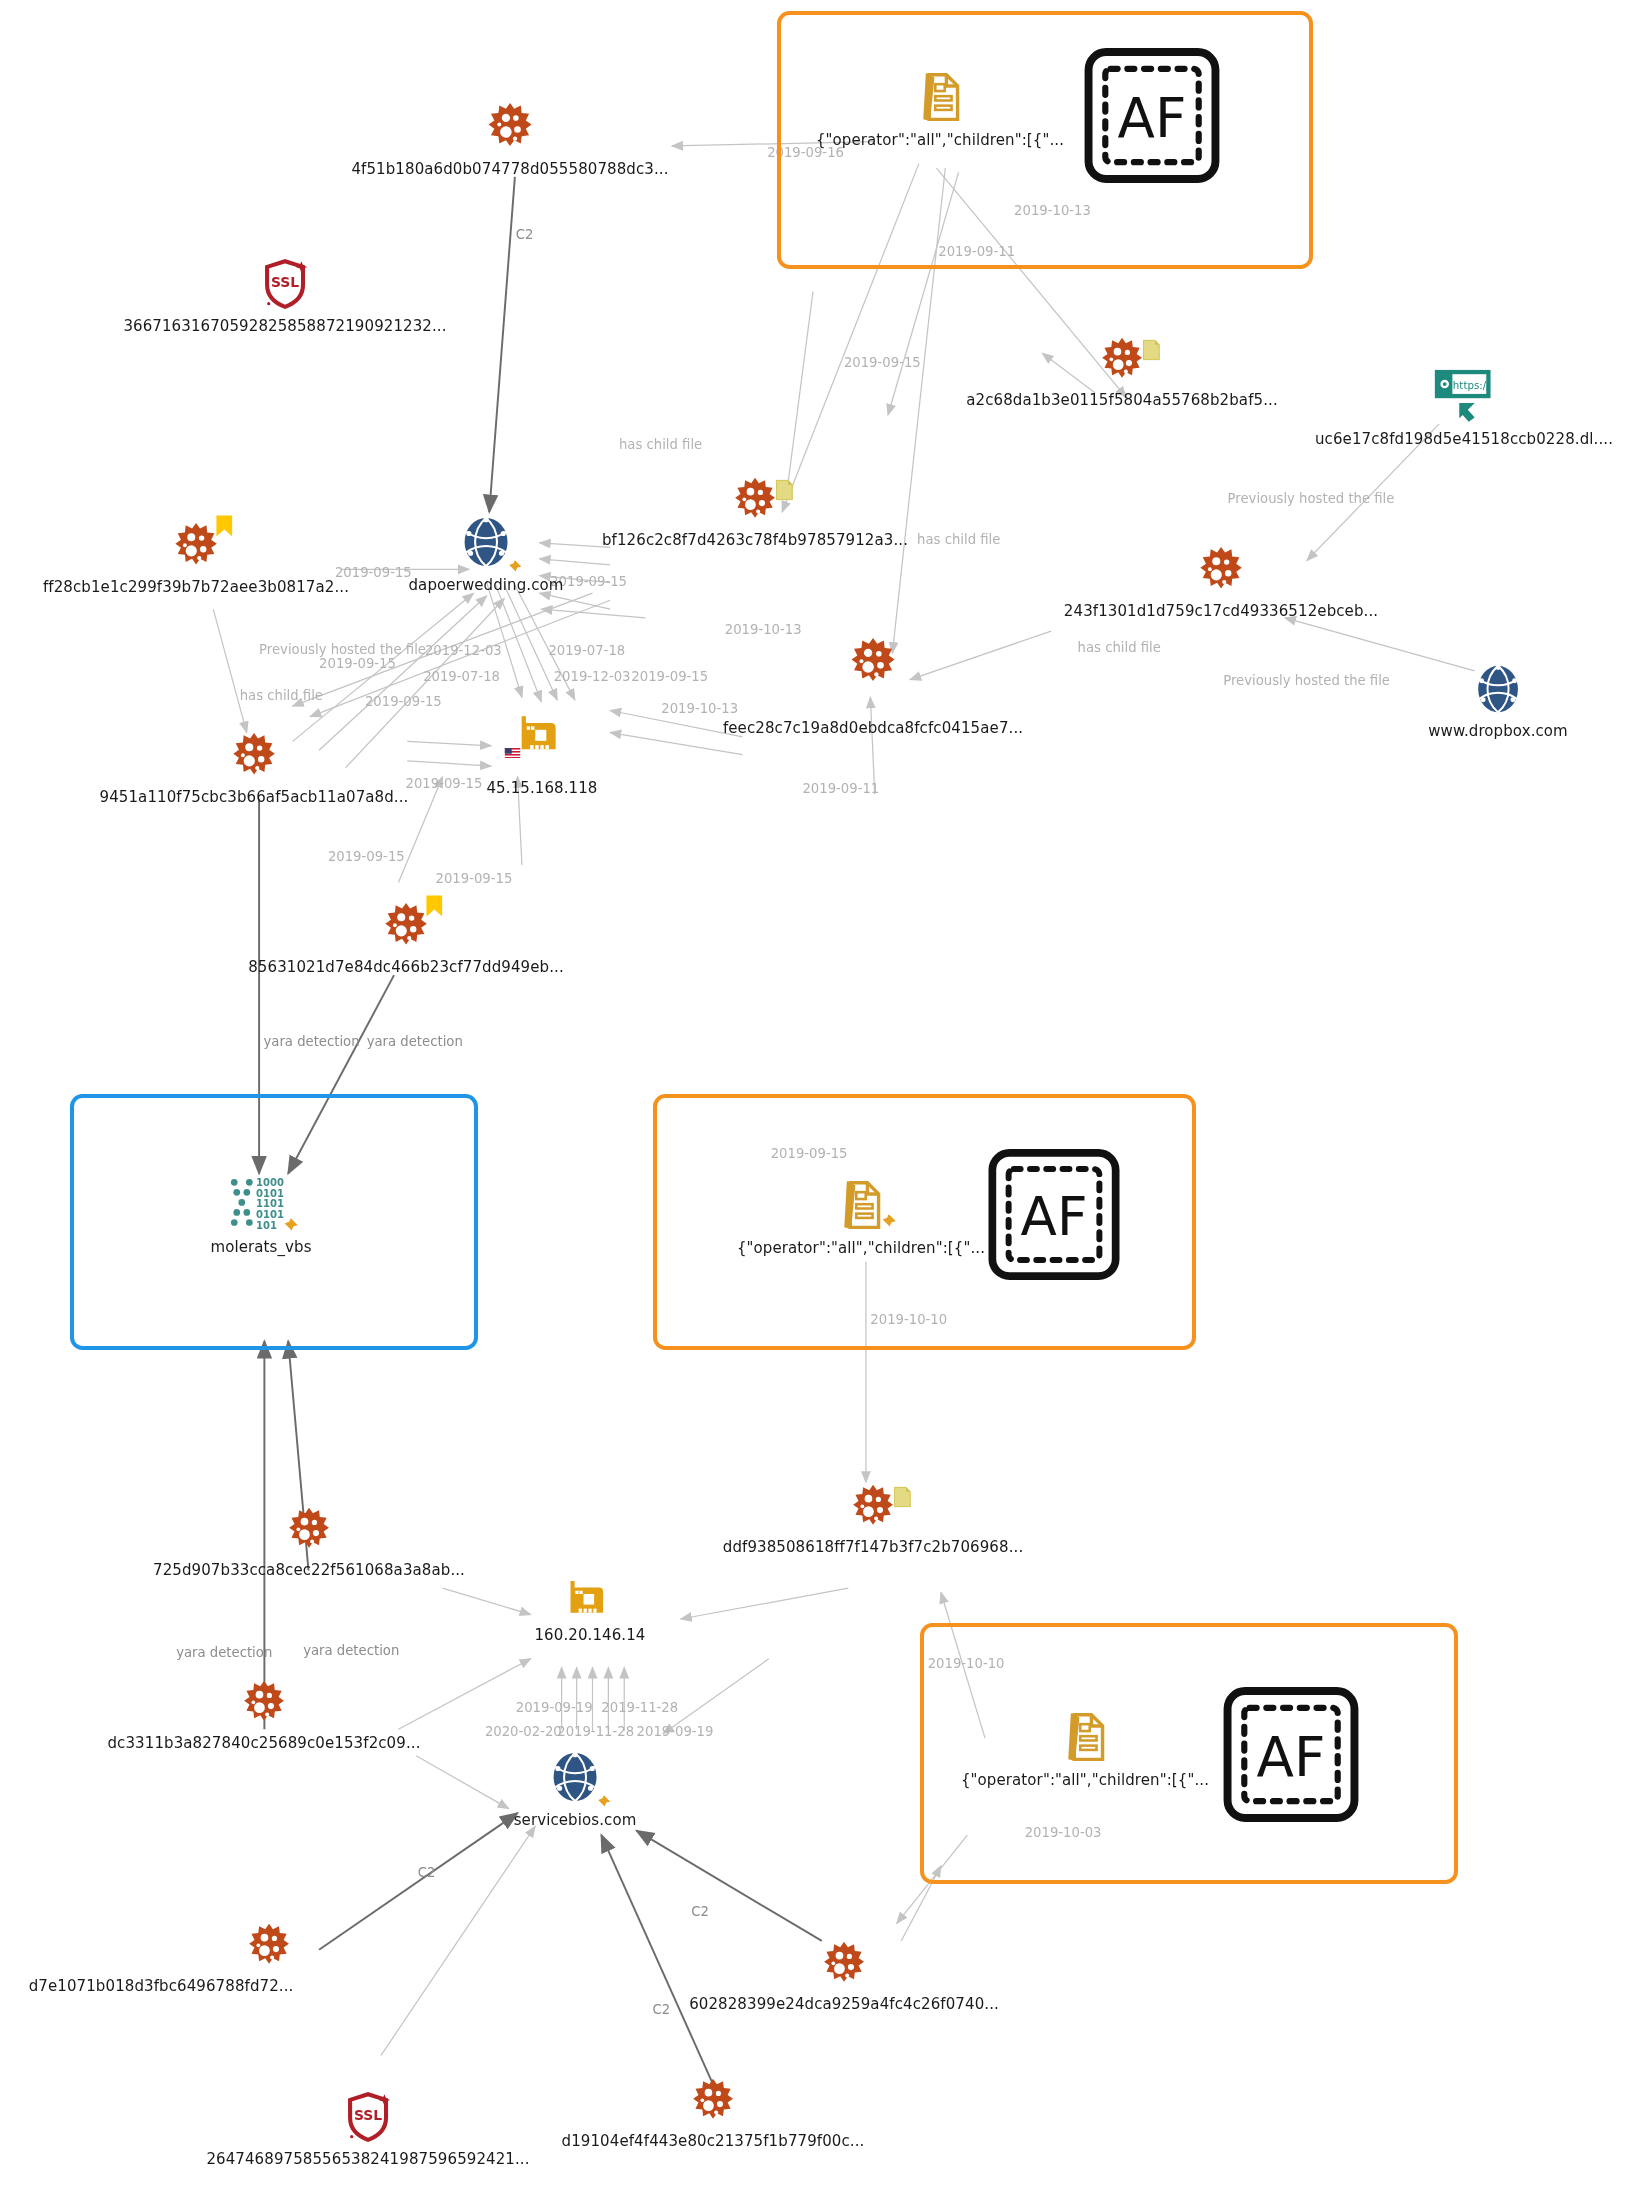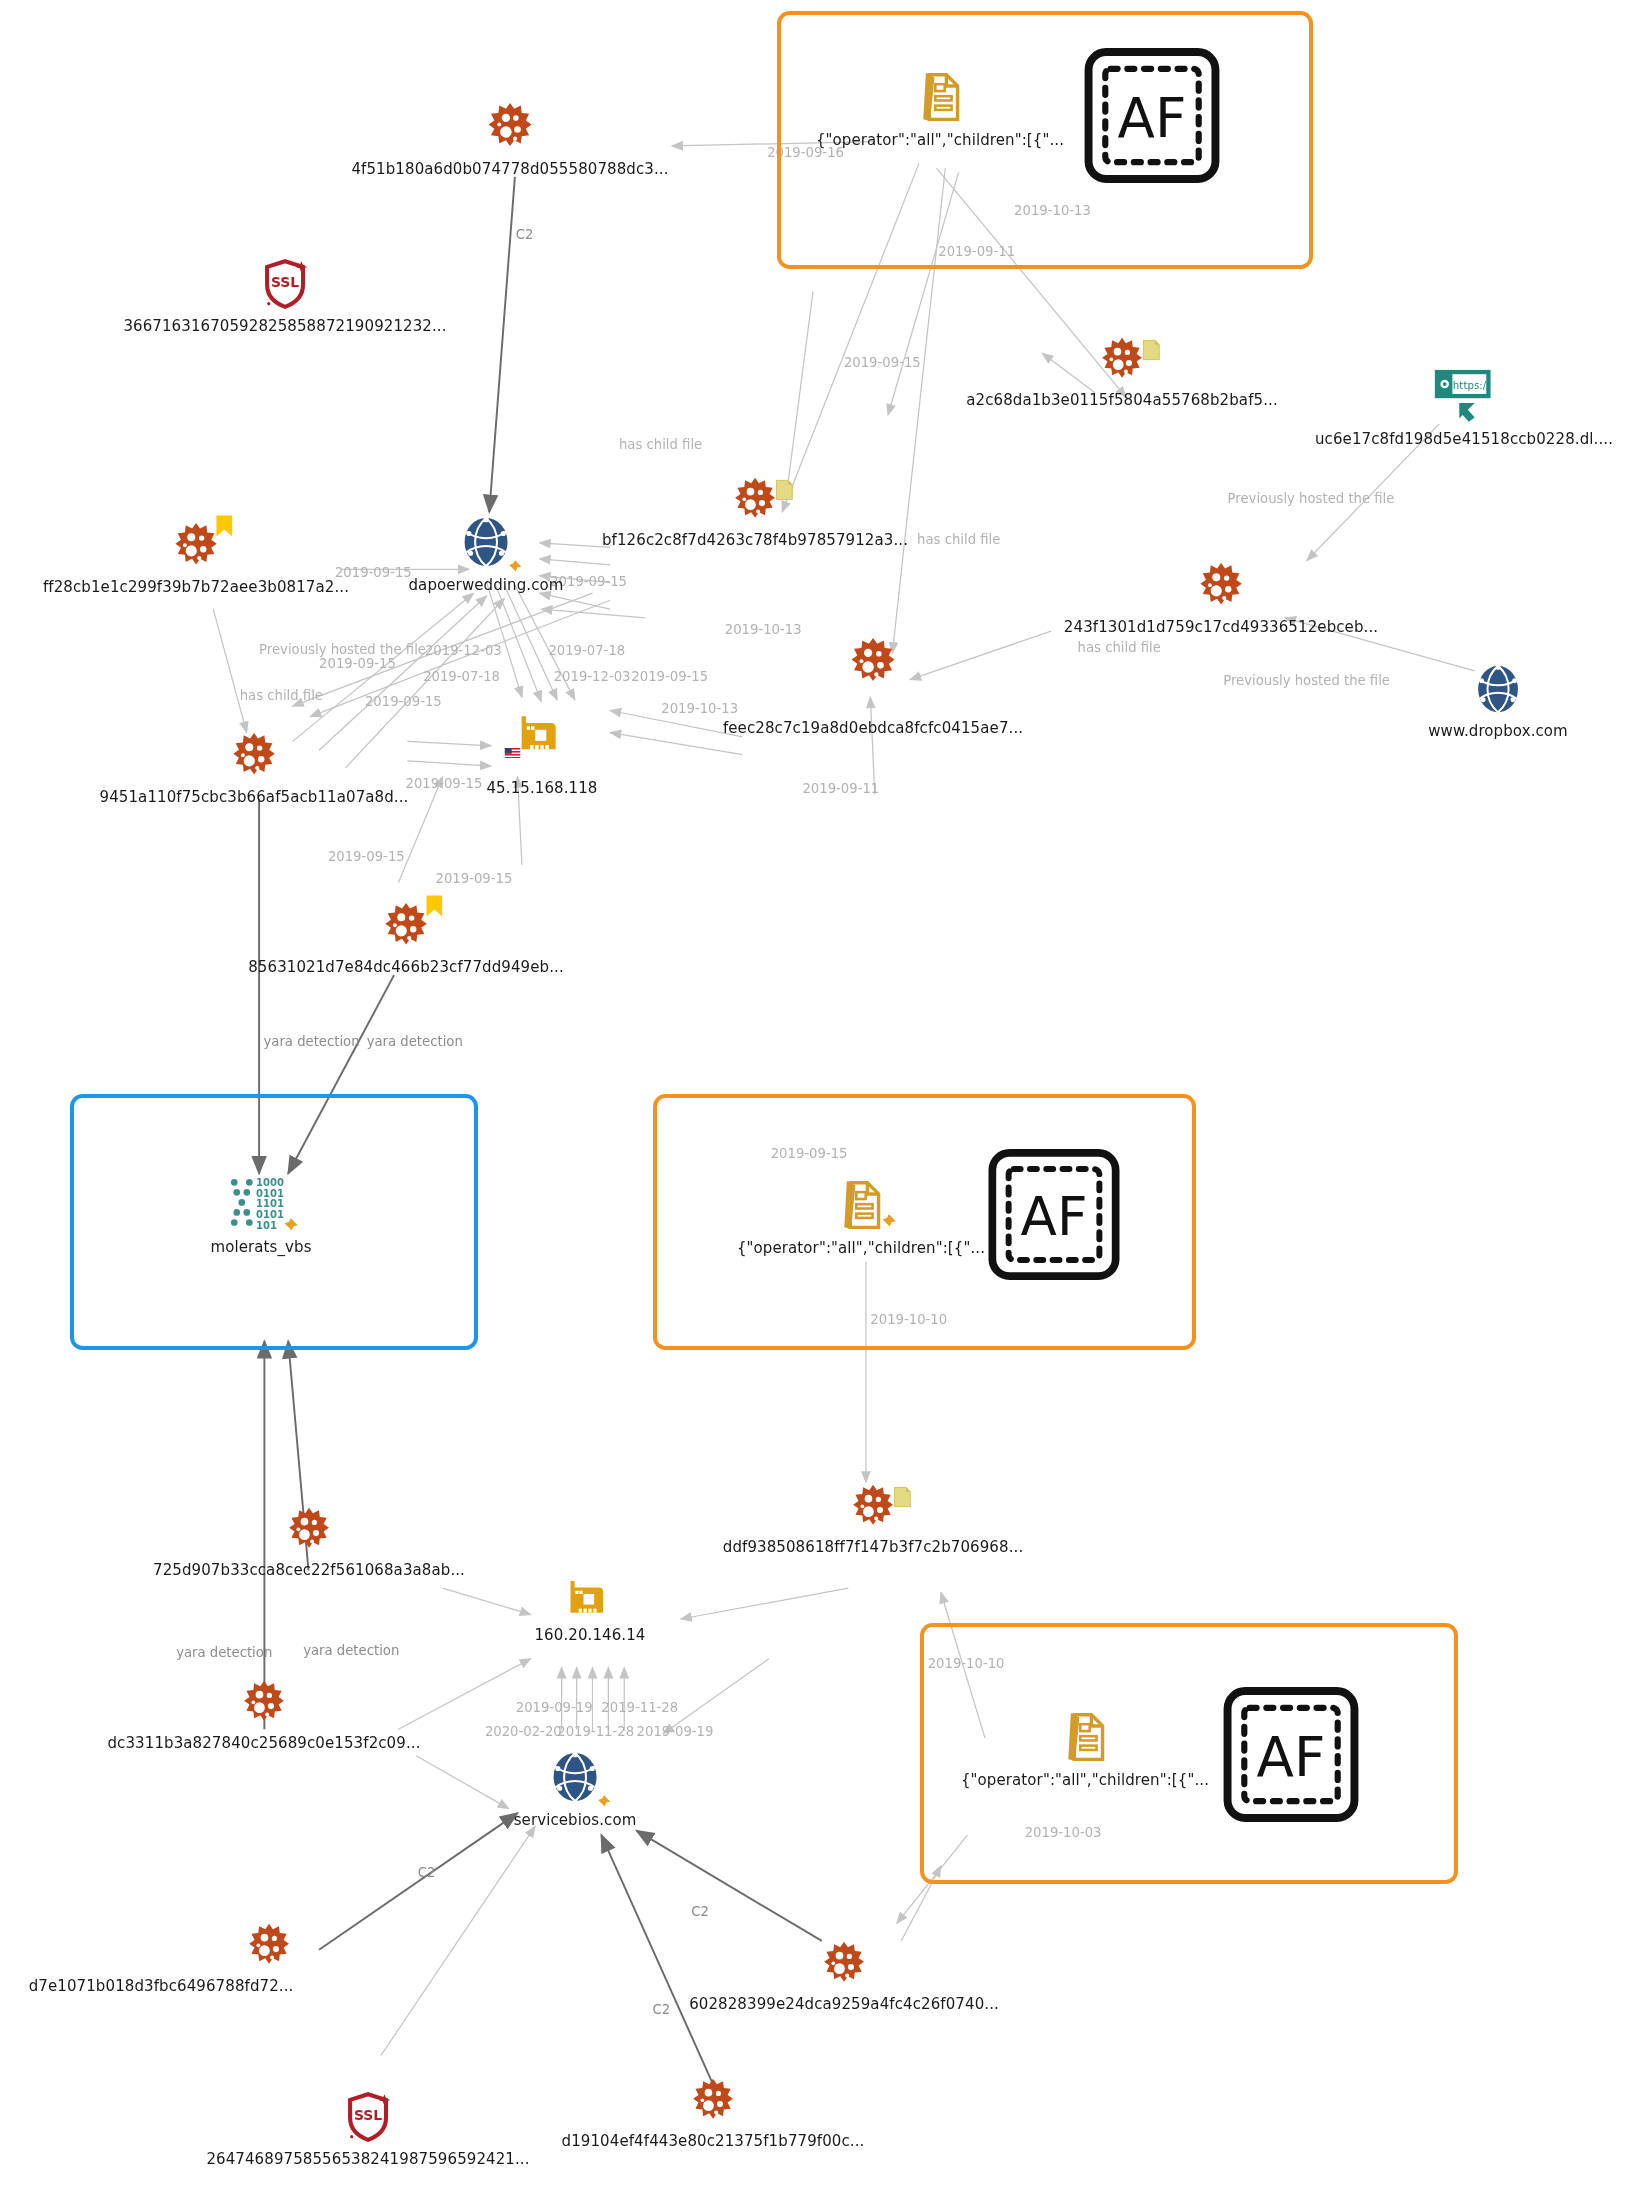--- a/index.html
+++ b/index.html
@@ -358,21 +358,21 @@
           </g>
         </svg>
       <svg class="page" viewBox="0 0 20 24">
         <path d="M1 1 h13 l5 5 v17 h-18z" fill="#E5DA84" stroke="#D8C95E" stroke-width="1.4"></path>
         <path d="M14 1 v5 h5" fill="#CFC05A"></path>
       </svg>
     </span>
     <span class="lbl">bf126c2c8f7d4263c78f4b97857912a3...</span>
   </div>
 
-  <div class="node" style="left:1193px;top:598px;">
+  <div class="node" style="left:1193px;top:582px;">
     <span class="ic">
       <svg width="51" height="51" viewBox="0 0 64 64">
           <g fill="#C0491A">
             <path d="M32 3l5 7 8-4 1 9 9 1-4 8 7 5-7 5 4 8-9 1-1 9-8-4-5 7-5-7-8 4-1-9-9-1 4-8-7-5 7-5-4-8 9-1 1-9 8 4z"></path>
           </g>
           <g fill="#fff">
             <circle cx="26" cy="21" r="5"></circle>
             <circle cx="39" cy="22" r="3.4"></circle>
             <circle cx="26" cy="38" r="7"></circle>
             <circle cx="41" cy="36" r="4"></circle>

